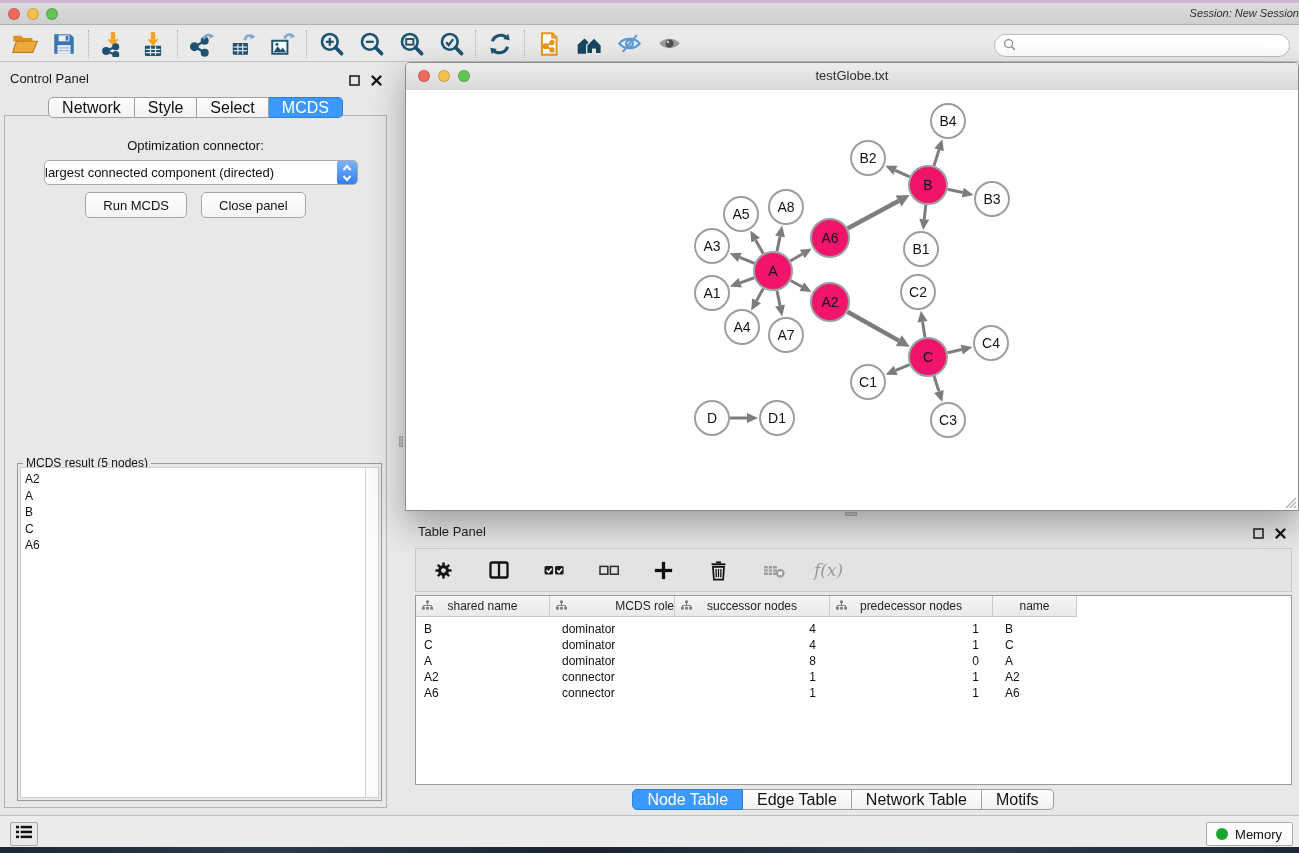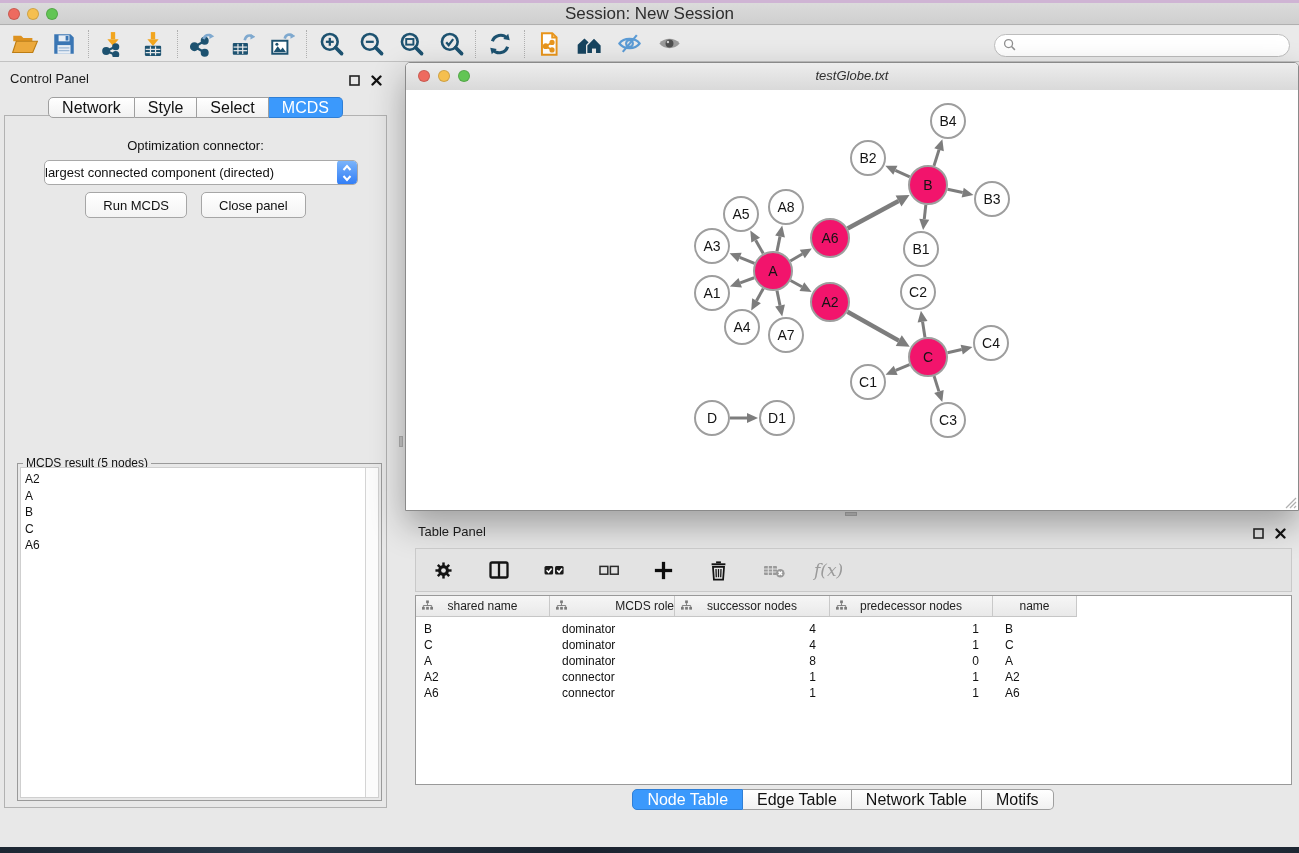--- a/index.html
+++ b/index.html
@@ -10,21 +10,21 @@
   .top-strip { position:absolute; top:0; left:0; right:0; height:3px; background:#cfb4d4; }
   .bottom-strip { position:absolute; top:847px; left:0; right:0; height:6px;
     background:linear-gradient(90deg,#1d2733,#2b3a4a 20%,#1a222e 45%,#2e3d4e 70%,#1d2733); }
 
   
   .titlebar { position:absolute; top:3px; left:0; right:0; height:22px;
     background:linear-gradient(#dbdbdb,#cfcfcf); border-bottom:1px solid #b0b0b0; }
   .lights { position:absolute; left:8px; top:5px; display:flex; gap:7px; }
   .light { width:12px; height:12px; border-radius:50%; border:0.5px solid rgba(0,0,0,.15); }
   .light.red{background:#ee6a5f;} .light.yellow{background:#f5bf4f;} .light.green{background:#62c554;}
-  .title-text { text-align:center; font-size:17px; color:#2e2e2e; line-height:21px; }
+  .title-text { text-align:right; font-size:11px; color:#2e2e2e; line-height:21px;font-style:italic; }
 
   
   .toolbar { position:absolute; top:26px; left:0; right:0; height:36px; background:#eaeaea;
     border-bottom:1px solid #c2c2c2; display:flex; align-items:center; padding-left:4px; }
   .tbtn { width:40px; height:32px; display:flex; align-items:center; justify-content:center; }
   .tb-sep { width:0; height:28px; border-left:1px dotted #b0b0b0; margin:0 4px; }
   .search-wrap { position:absolute; right:9px; top:8px; width:296px; height:23px; background:#fff;
     border:1px solid #bdbdbd; border-radius:12px; display:flex; align-items:center; padding-left:8px; gap:4px; }
   .search-wrap input { border:none; outline:none; flex:1; font-size:12px; background:transparent; height:18px; }
 
@@ -63,21 +63,21 @@
 
   
   .v-grip { position:absolute; left:399px; top:436px; width:4px; height:11px; background:#c6c6c6; border:1px solid #b0b0b0; }
   .h-grip { position:absolute; left:845px; top:512px; width:12px; height:4px; background:#c6c6c6; border:1px solid #b0b0b0; }
 
   
   .network-window { position:absolute; left:405px; top:62px; width:894px; height:449px;
     border:1px solid #8a8a8a; border-radius:5px 5px 0 0; background:#fff;
     box-shadow:0 14px 34px rgba(0,0,0,.32); }
   .nw-titlebar { position:relative; height:34px; background:linear-gradient(#ededed,#d5d5d5);
-    border-bottom:1px solid #a9a9a9; border-radius:4px 4px 0 0;font-style:italic; }
+    border-bottom:1px solid #a9a9a9; border-radius:4px 4px 0 0; }
   .nw-lights { position:absolute; left:12px; top:7px; display:flex; gap:8px; }
   .nw-title { text-align:center; font-size:13px; line-height:25px; color:#2e2e2e; }
   .nw-canvas { position:absolute; top:27px; left:0; right:0; bottom:0; background:#fff; overflow:hidden; }
   .nw-canvas svg { display:block; }
   .node-label { font-family:"Liberation Sans","DejaVu Sans",sans-serif; font-size:14px; fill:#141414; }
   .resize-grip { position:absolute; right:1px; bottom:1px; }
 
   
   .table-panel { position:absolute; left:405px; top:515px; width:894px; height:297px; }
   .tp-winbtns { right:13px; }
@@ -635,15 +635,33 @@
         </div>
     </div>
     <div class="tp-tabs">
         <div class="seg-tab active">Node Table</div>
         <div class="seg-tab">Edge Table</div>
         <div class="seg-tab">Network Table</div>
         <div class="seg-tab">Motifs</div>
       </div>
   </div>
 
+  <div class="statusbar">
+    <div class="list-btn">
+      <span><svg width="16" height="14" viewBox="0 0 16 14">
+            <g fill="#111">
+              <rect x="0" y="0.8" width="3" height="2.5"></rect>
+              <rect x="4.6" y="0.8" width="11.4" height="2.5"></rect>
+              <rect x="0" y="5.7" width="3" height="2.5"></rect>
+              <rect x="4.6" y="5.7" width="11.4" height="2.5"></rect>
+              <rect x="0" y="10.6" width="3" height="2.5"></rect>
+              <rect x="4.6" y="10.6" width="11.4" height="2.5"></rect>
+            </g>
+          </svg></span>
+    </div>
+    <div class="memory-btn">
+      <span class="memory-dot" style="background: rgb(24, 166, 44);"></span>
+      <span>Memory</span>
+    </div>
+  </div>
 
   <div class="bottom-strip"></div>
 </div>
 
 </body></html>

